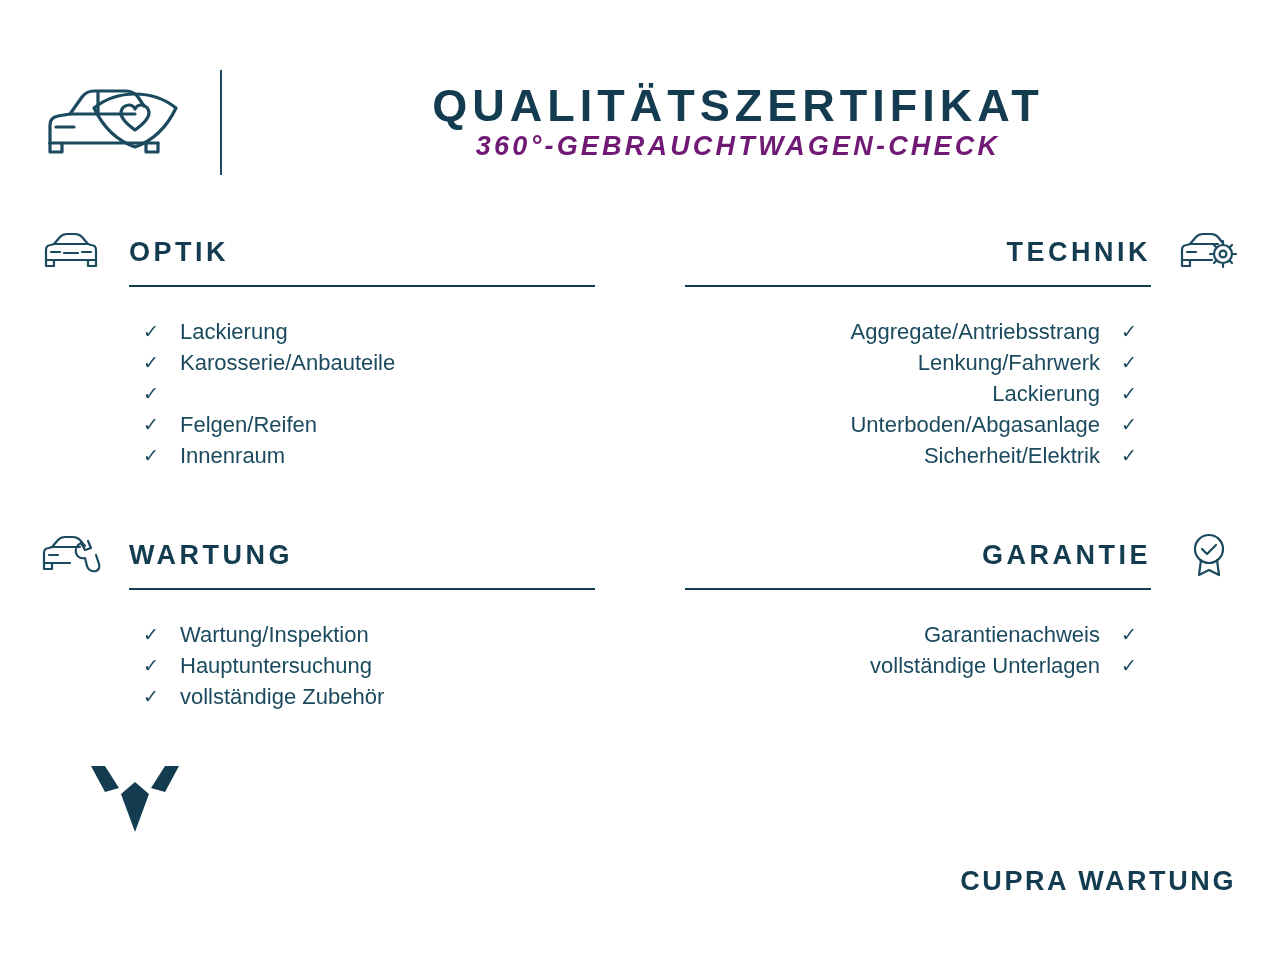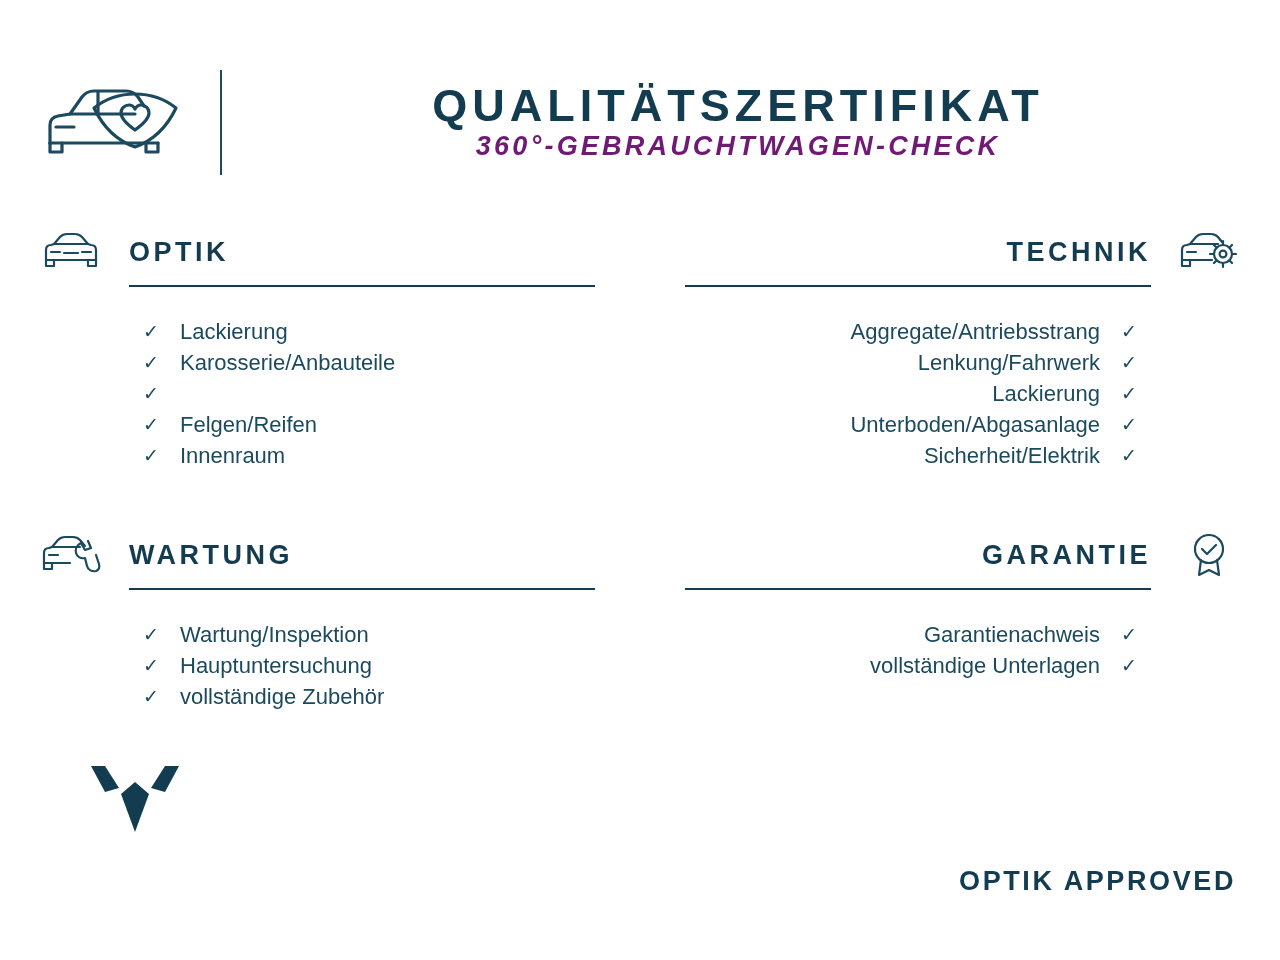--- a/index.html
+++ b/index.html
@@ -335,15 +335,15 @@
   </div>
 
   <div class="footer-logo">
     <svg class="cupra-mark" viewBox="0 0 100 72">
       <path d="M6 4 L20 4 L34 26 L20 30 Z" fill="#143c50"></path>
       <path d="M94 4 L80 4 L66 26 L80 30 Z" fill="#143c50"></path>
       <path d="M50 20 L64 32 L50 70 L36 32 Z" fill="#143c50"></path>
     </svg>
   </div>
 
-  <div class="approved">OPTIK APPROVED</div>
+  <div class="approved">CUPRA WARTUNG</div>
 
 </div>
 
 </body></html>

